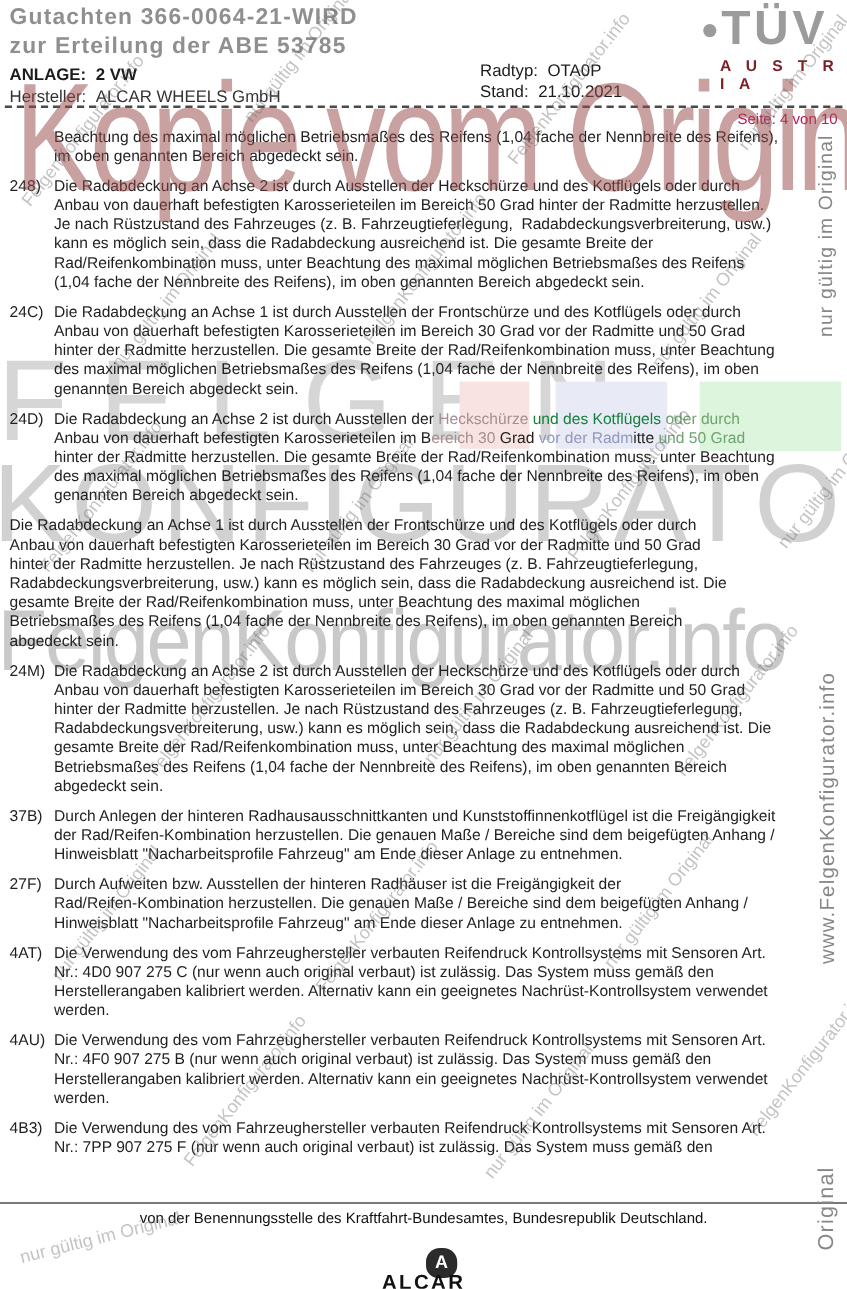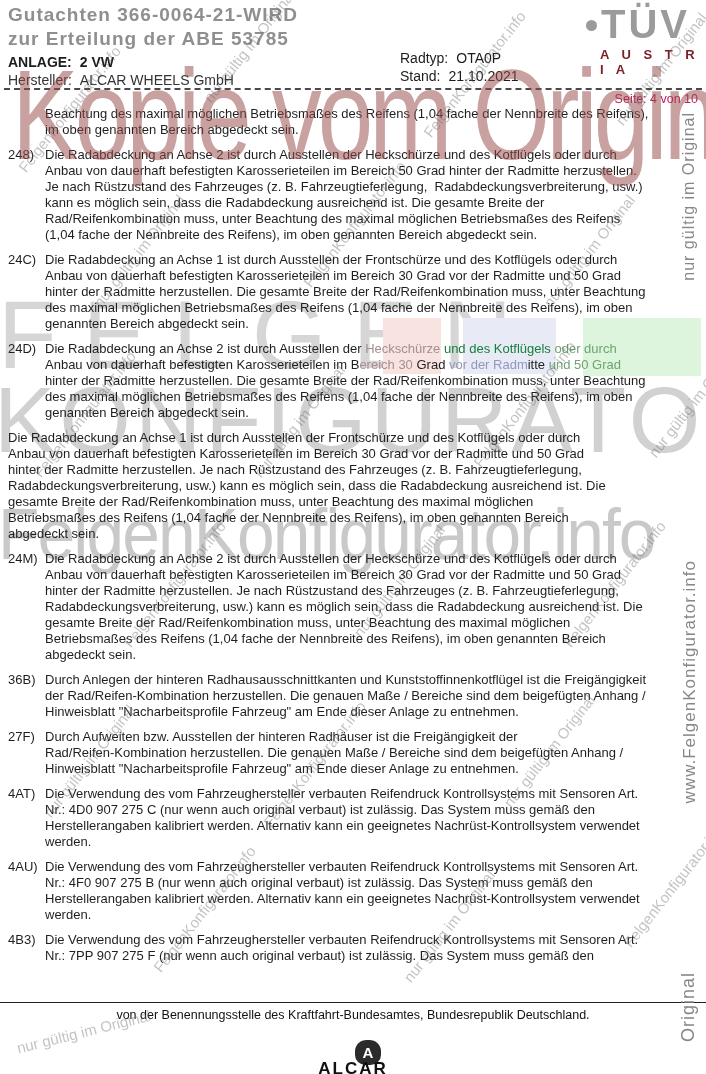--- a/index.html
+++ b/index.html
@@ -157,21 +157,21 @@
         <div class="para-text">Die Radabdeckung an Achse 2 ist durch Ausstellen der Heckschürze und des Kotflügels oder durch
 Anbau von dauerhaft befestigten Karosserieteilen im Bereich 30 Grad vor der Radmitte und 50 Grad
 hinter der Radmitte herzustellen. Je nach Rüstzustand des Fahrzeuges (z. B. Fahrzeugtieferlegung,
 Radabdeckungsverbreiterung, usw.) kann es möglich sein, dass die Radabdeckung ausreichend ist. Die
 gesamte Breite der Rad/Reifenkombination muss, unter Beachtung des maximal möglichen
 Betriebsmaßes des Reifens (1,04 fache der Nennbreite des Reifens), im oben genannten Bereich
 abgedeckt sein.</div>
       </div>
 
       <div class="para">
-        <div class="para-label">36B)</div>
+        <div class="para-label">37B)</div>
         <div class="para-text">Durch Anlegen der hinteren Radhausausschnittkanten und Kunststoffinnenkotflügel ist die Freigängigkeit
 der Rad/Reifen-Kombination herzustellen. Die genauen Maße / Bereiche sind dem beigefügten Anhang /
 Hinweisblatt "Nacharbeitsprofile Fahrzeug" am Ende dieser Anlage zu entnehmen.</div>
       </div>
 
       <div class="para">
         <div class="para-label">27F)</div>
         <div class="para-text">Durch Aufweiten bzw. Ausstellen der hinteren Radhäuser ist die Freigängigkeit der
 Rad/Reifen-Kombination herzustellen. Die genauen Maße / Bereiche sind dem beigefügten Anhang /
 Hinweisblatt "Nacharbeitsprofile Fahrzeug" am Ende dieser Anlage zu entnehmen.</div>

